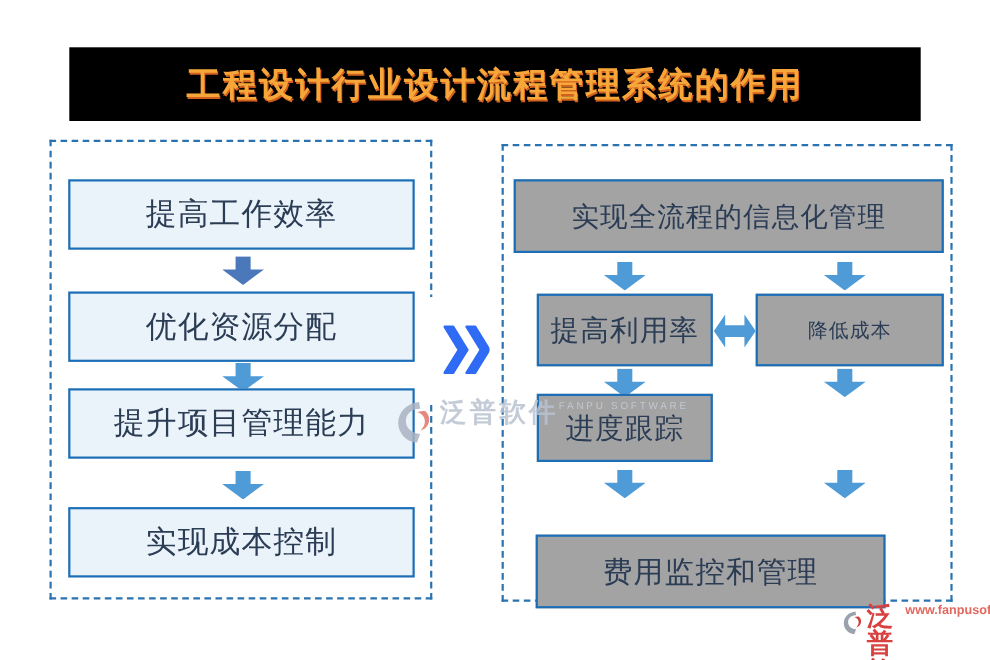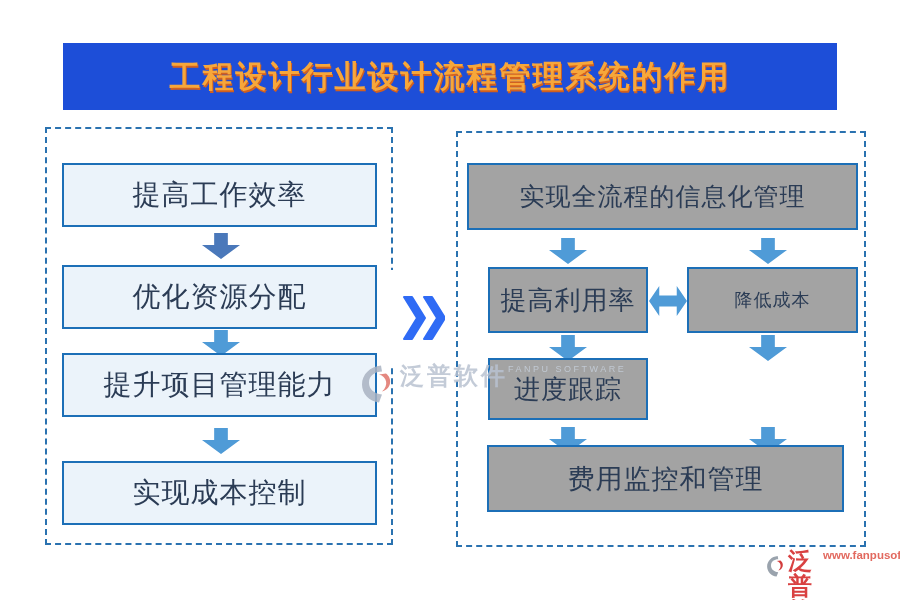--- a/index.html
+++ b/index.html
@@ -3,21 +3,21 @@
 <meta charset="utf-8">
 <style>
   html,body{margin:0;padding:0;background:#ffffff;}
   .stage{
     position:relative;width:900px;height:600px;background:#ffffff;overflow:hidden;
     font-family:"Liberation Serif","DejaVu Serif",serif;
   }
   
   .banner{
     position:absolute;left:63px;top:43px;width:774px;height:67px;
-    background:#1d4ed8;display:flex;align-items:center;justify-content:center;
+    background:#000000;display:flex;align-items:center;justify-content:center;
   }
   .banner h1{
     margin:0;font-size:31px;font-weight:bold;letter-spacing:2px;
     color:#f7a73a;text-shadow:1px 2px 0 #d2601f;
   }
   
   .panel{position:absolute;border:2px dashed #2a72b0;}
   .panel.left{left:45px;top:127px;width:344px;height:414px;}
   .panel.right{left:456px;top:131px;width:406px;height:412px;}
   
@@ -117,21 +117,21 @@
   <div class="arr-down arr-light" style="left:549px;top:335px;"></div>
   <div class="arr-down arr-light" style="left:749px;top:335px;"></div>
 
   <div class="fbox white" style="left:488px;top:358px;width:160px;height:62px;font-size:26px;">
     <span>进度跟踪</span>
   </div>
 
   <div class="arr-down arr-light" style="left:549px;top:427px;"></div>
   <div class="arr-down arr-light" style="left:749px;top:427px;"></div>
 
-  <div class="fbox white" style="left:487px;top:445px;width:357px;height:67px;font-size:27px;">
+  <div class="fbox white" style="left:487px;top:486px;width:318px;height:67px;font-size:27px;">
     <span>费用监控和管理</span>
   </div>
 
   <div class="wm-center">
     <svg width="34" height="41" viewBox="0 0 34 40">
       <path d="M21 2 C10 3 2 11 2 21 C2 30 9 38 19 39 L22 31 C14 30 9 26 9 19 C9 12 15 8 22 8 Z" fill="#aab3c2"></path>
       <path d="M19 11 C27 13 29 22 22 28 C31 26 33 15 26 10 Z" fill="#e0746a"></path>
     </svg>
     <div class="wm-textcol">
       <span class="brand">泛普软件</span>

